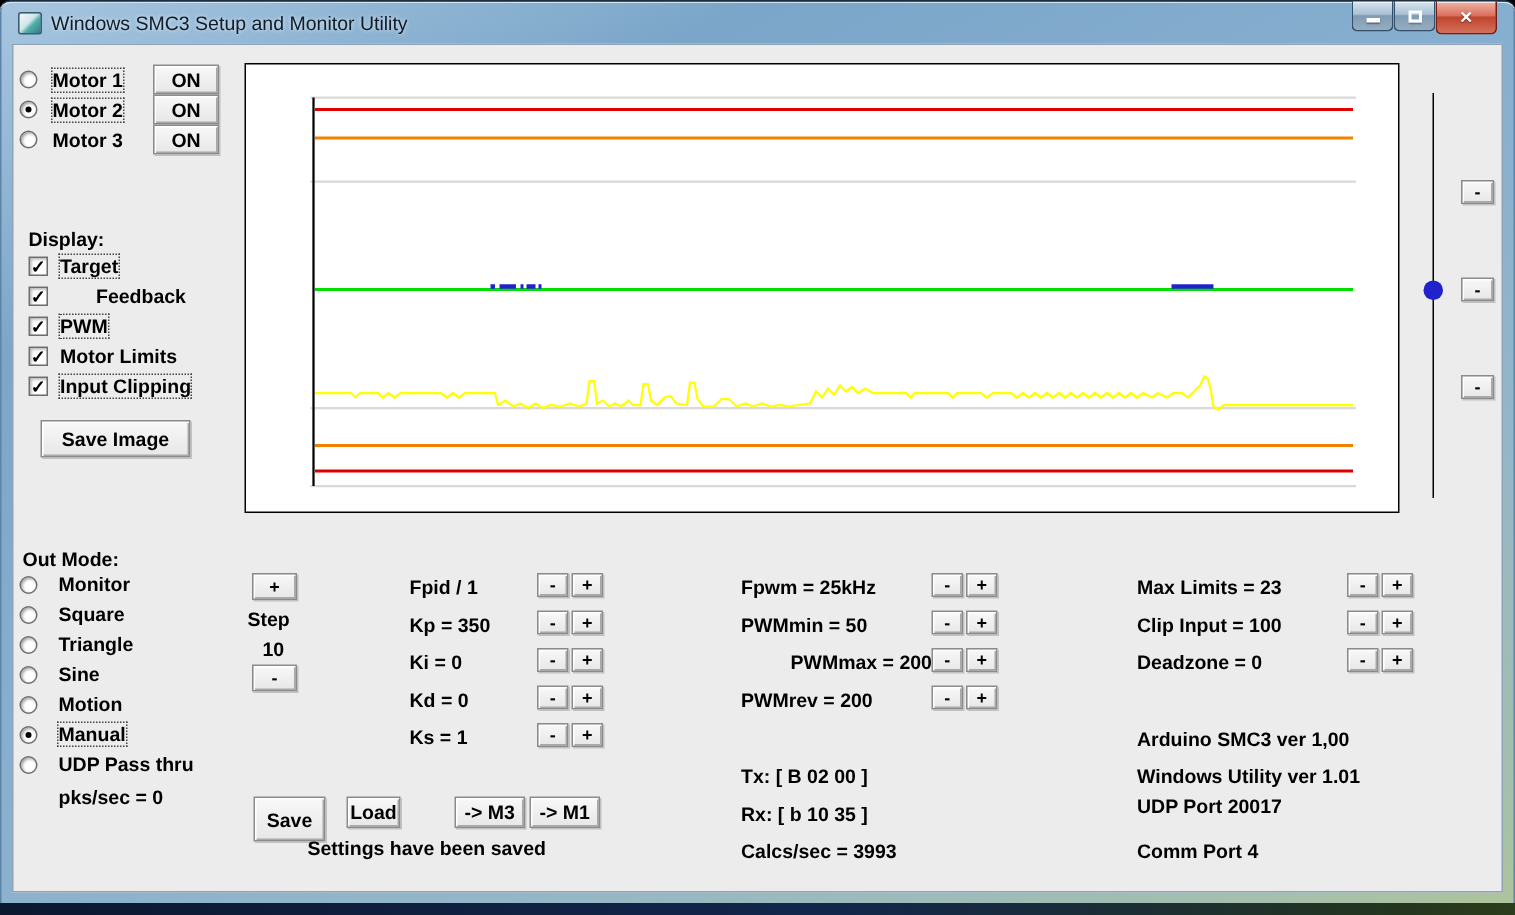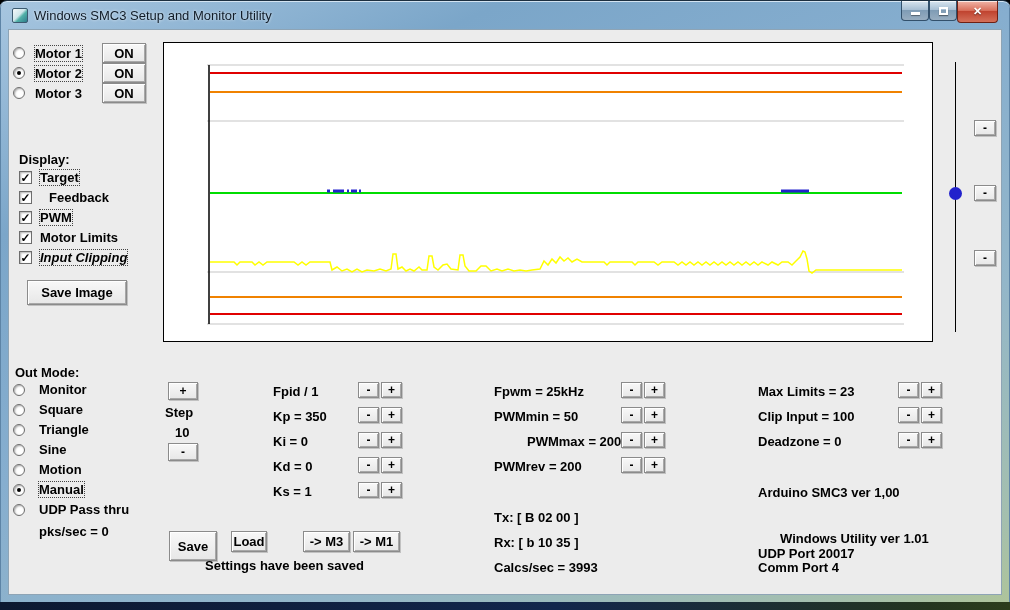--- a/index.html
+++ b/index.html
@@ -120,27 +120,27 @@
 
     <span class="radio" style="left:4px;top:57px;"></span>
     <span class="lbl" style="left:26px;top:56px;">Motor 3</span>
     <div class="b3" style="left:93px;top:53px;width:44px;height:20px;">ON</div>
 
     <span class="lbl" style="left:10px;top:122px;">Display:</span>
 
     <span class="checkbox" style="left:10px;top:141px;">✓</span>
     <span class="lbl focus" style="left:31px;top:140px;">Target</span>
     <span class="checkbox" style="left:10px;top:161px;">✓</span>
-    <span class="lbl" style="left:16px;top:160px;padding-left:24px;">Feedback</span>
+    <span class="lbl" style="left:31px;top:160px;padding-left:24px;">Feedback</span>
     <span class="checkbox" style="left:10px;top:181px;">✓</span>
     <span class="lbl focus" style="left:31px;top:180px;">PWM</span>
     <span class="checkbox" style="left:10px;top:201px;">✓</span>
     <span class="lbl" style="left:31px;top:200px;">Motor Limits</span>
     <span class="checkbox" style="left:10px;top:221px;">✓</span>
-    <span class="lbl focus" style="left:31px;top:220px;font-style:italic;">Input Clipping</span>
+    <span class="lbl focus" style="left:31px;top:220px;">Input Clipping</span>
 
     <div class="b3" style="left:18px;top:250px;width:100px;height:25px;">Save Image</div>
 
     <span class="lbl" style="left:6px;top:335px;">Out Mode:</span>
 
     <span class="radio" style="left:4px;top:354px;"></span>
     <span class="lbl" style="left:30px;top:352px;">Monitor</span>
     <span class="radio" style="left:4px;top:374px;"></span>
     <span class="lbl" style="left:30px;top:372px;">Square</span>
     <span class="radio" style="left:4px;top:394px;"></span>
@@ -234,22 +234,22 @@
 
     <span class="lbl" style="left:749px;top:404px;">Deadzone = 0</span>
     <div class="b3 small" style="left:889px;top:402px;width:21px;height:16px;">-</div>
     <div class="b3 small" style="left:912px;top:402px;width:21px;height:16px;">+</div>
 
     <span class="lbl" style="left:485px;top:480px;">Tx: [ B 02 00 ]</span>
     <span class="lbl" style="left:485px;top:505px;">Rx: [ b 10 35 ]</span>
     <span class="lbl" style="left:485px;top:530px;">Calcs/sec = 3993</span>
 
     <span class="lbl" style="left:749px;top:455px;">Arduino SMC3 ver 1,00</span>
-    <span class="lbl" style="left:771px;top:480px;margin-top:21px;">Windows Utility ver 1.01</span>
-    <span class="lbl" style="left:749px;top:516px;">UDP Port 20017</span>
+    <span class="lbl" style="left:749px;top:480px;">Windows Utility ver 1.01</span>
+    <span class="lbl" style="left:749px;top:500px;">UDP Port 20017</span>
     <span class="lbl" style="left:749px;top:530px;">Comm Port 4</span>
 
     <div class="b3" style="left:160px;top:501px;width:48px;height:30px;">Save</div>
     <div class="b3" style="left:222px;top:501px;width:36px;height:21px;">Load</div>
     <div class="b3" style="left:294px;top:501px;width:47px;height:21px;">-&gt; M3</div>
     <div class="b3" style="left:344px;top:501px;width:47px;height:21px;">-&gt; M1</div>
     <span class="lbl" style="left:196px;top:528px;">Settings have been saved</span>
 
   </div>
 </div>

